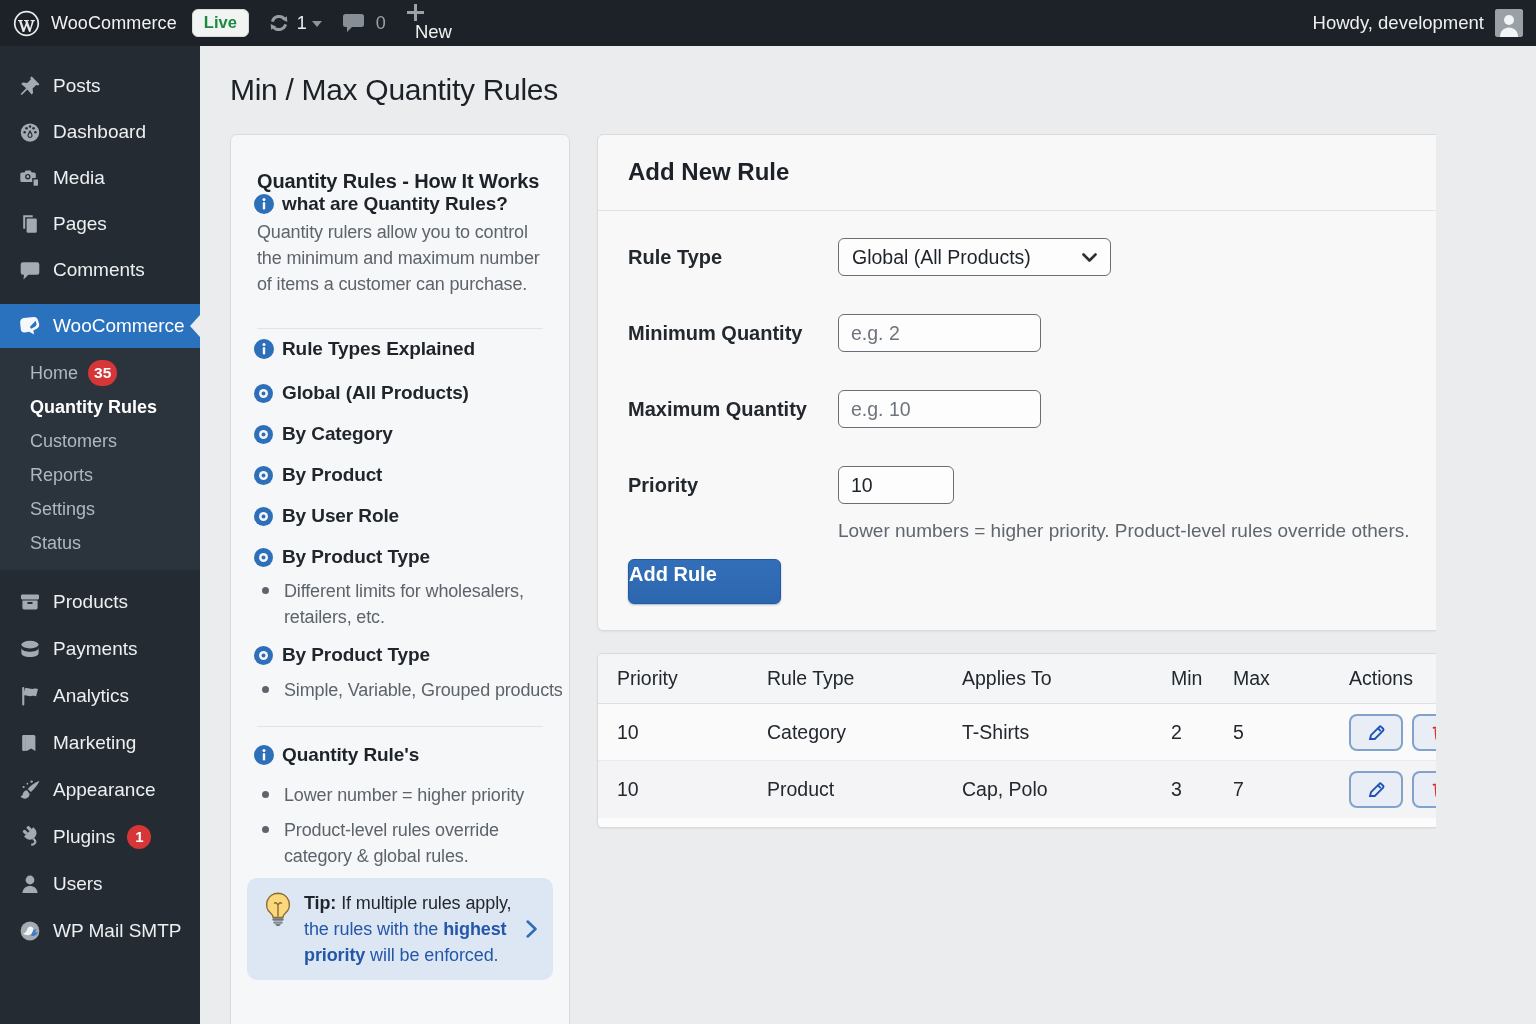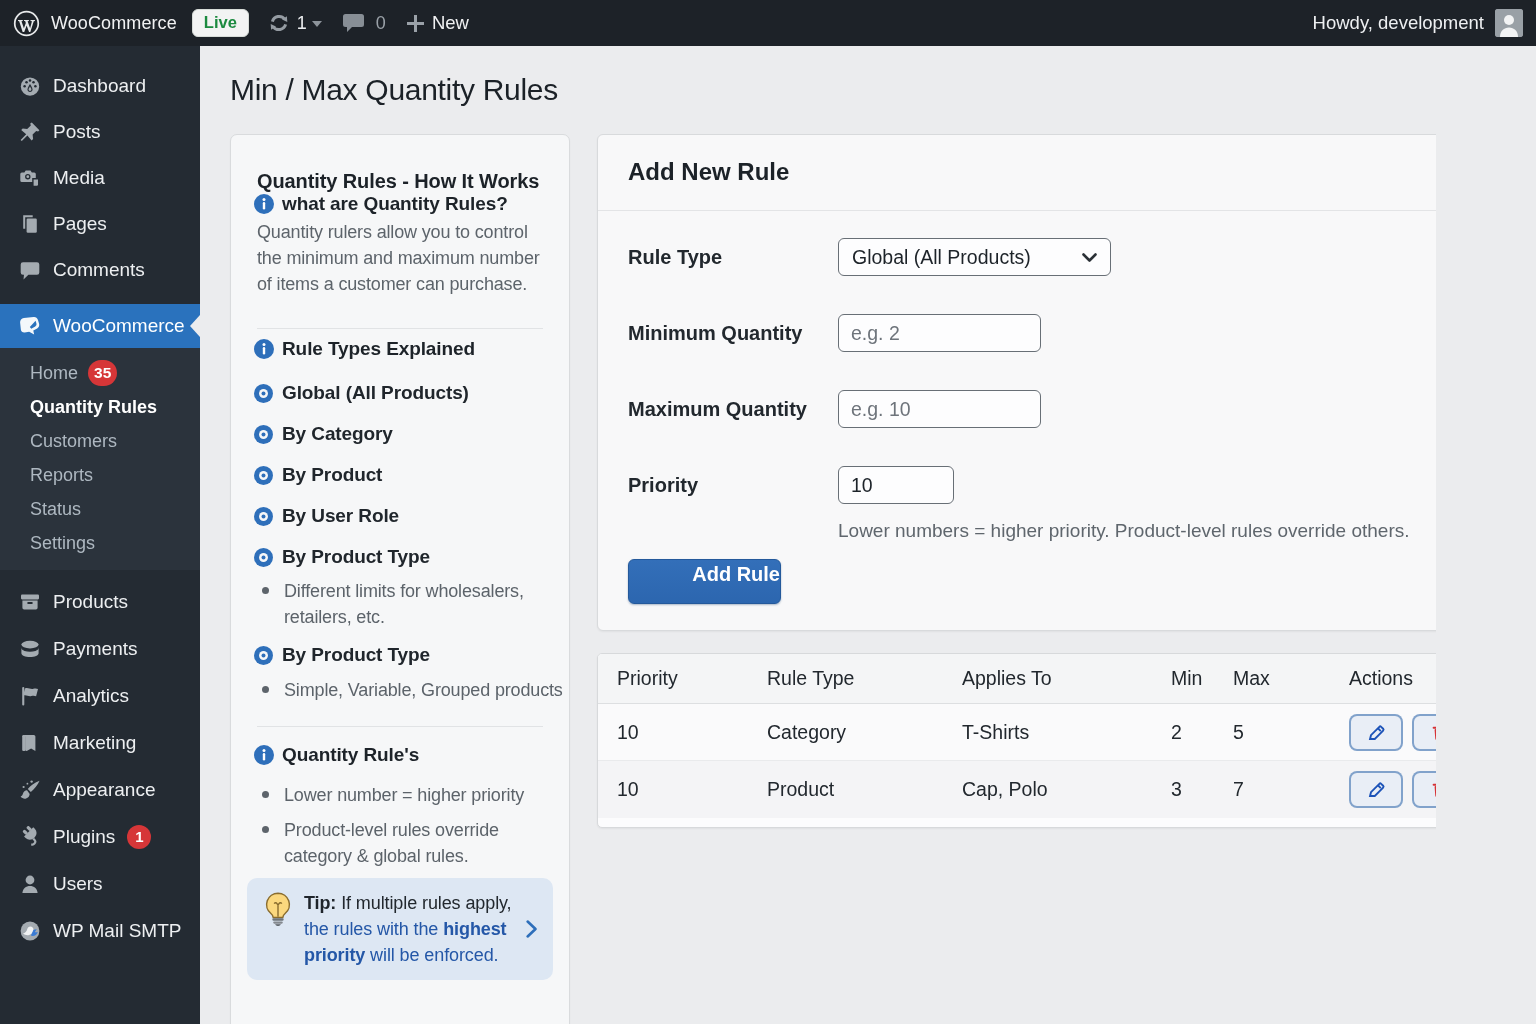--- a/index.html
+++ b/index.html
@@ -18,21 +18,21 @@
     margin-left:15px; background:#f2f3f3; color:#1b8a3f; font-weight:700;
     font-size:16.5px; padding:3px 11px 4px; border-radius:6px; border:1px solid #d7dcd8;
   }
   .ab-upd { display:flex; align-items:center; margin-left:19px; }
   .upd-icon { width:22px; height:22px; }
   .upd-count { color:#eceef0; font-size:18px; margin-left:7px; }
   .upd-caret { width:0; height:0; border-left:5px solid transparent; border-right:5px solid transparent; border-top:6px solid #8d949b; margin-left:5px; margin-top:2px;}
   .ab-comments { display:flex; align-items:center; margin-left:21px; }
   .cmt-icon { width:21px; height:18px; }
   .cmt-count { color:#9aa1a8; font-size:18px; margin-left:12px; }
-  .ab-new { display:flex; align-items:center; margin-left:21px; }
+  .ab-new { display:flex; align-items:flex-start; margin-left:21px;flex-direction:column; }
   .plus-icon { width:17px; height:17px; }
   .new-label { color:#f0f1f2; font-size:18.5px; margin-left:8px; }
   .ab-right { display:flex; align-items:center; padding-right:13px; }
   .howdy { color:#eef0f2; font-size:18.5px; margin-right:11px; }
   .avatar { width:28px; height:28px; background:#99a0a6; border-radius:3px; overflow:hidden; }
 
   
   .sidebar {
     position:absolute; top:46px; left:0; width:200px; height:978px;
     background:#242b33; z-index:30;
@@ -135,21 +135,21 @@
   select.ctl { width:273px; appearance:none; -webkit-appearance:none; padding-right:40px; padding-left:13px; }
   .sel-chevron { position:absolute; right:13px; top:11px; width:17px; height:17px; pointer-events:none; color:#2a3036; }
   input.qty { width:203px;padding-left:12px; }
   input.prio { width:116px; }
   input.ctl::placeholder { color:#6e747b; opacity:1; }
   .row-prio { margin-bottom:0; }
   .hint { margin:16px 0 0 210px; font-size:19px; color:#5f666d; }
   .add-rule-btn {
     margin-top:17px; width:153px; height:45px; border:1px solid #24599b; border-radius:6px;
     background:linear-gradient(#336fb9,#2c66af); color:#fff; font-size:20px; font-weight:600;
-    font-family:"Liberation Sans", sans-serif; cursor:pointer; text-align:right;
+    font-family:"Liberation Sans", sans-serif; cursor:pointer; text-align:left;
     box-shadow:0 1px 2px rgba(20,60,110,.35); padding-bottom:14px;
   }
 
   
   .active-title { margin:22px 0 0 8px; font-size:21.5px; font-weight:700; color:#1c2228; }
   .rules-table {
     margin-top:22px; background:#fcfcfd; border:1px solid #d7d9db; border-radius:5px;
     overflow:hidden; box-shadow:0 1px 2px rgba(0,0,0,.05); padding-bottom:9px;
   }
   .tr { display:grid; grid-template-columns:150px 195px 209px 62px 116px 1fr; padding-left:19px; align-items:center; }
@@ -338,29 +338,29 @@
           <use href="#i-person"></use>
         </svg>
     </span>
   </div>
 </div>
 
 <div class="sidebar">
   <div class="menu-top">
     <div class="menu-item">
       <svg class="mi-icon">
-          <use href="#i-dashboard"></use>
-        </svg>
-      <span>Dashboard</span>
+          <use href="#i-pin"></use>
+        </svg>
+      <span>Posts</span>
     </div>
     <div class="menu-item">
       <svg class="mi-icon">
-          <use href="#i-pin"></use>
-        </svg>
-      <span>Posts</span>
+          <use href="#i-dashboard"></use>
+        </svg>
+      <span>Dashboard</span>
     </div>
     <div class="menu-item">
       <svg class="mi-icon">
           <use href="#i-media"></use>
         </svg>
       <span>Media</span>
     </div>
     <div class="menu-item">
       <svg class="mi-icon">
           <use href="#i-pages"></use>
@@ -388,24 +388,24 @@
       <div class="submenu-item current">
         <span>Quantity Rules</span>
       </div>
       <div class="submenu-item">
         <span>Customers</span>
       </div>
       <div class="submenu-item">
         <span>Reports</span>
       </div>
       <div class="submenu-item">
+        <span>Settings</span>
+      </div>
+      <div class="submenu-item">
         <span>Status</span>
-      </div>
-      <div class="submenu-item">
-        <span>Settings</span>
       </div>
     </div>
     <div class="menu-bottom">
       <div class="menu-item">
         <svg class="mi-icon">
             <use href="#i-products"></use>
           </svg>
         <span>Products</span>
       </div>
       <div class="menu-item">

